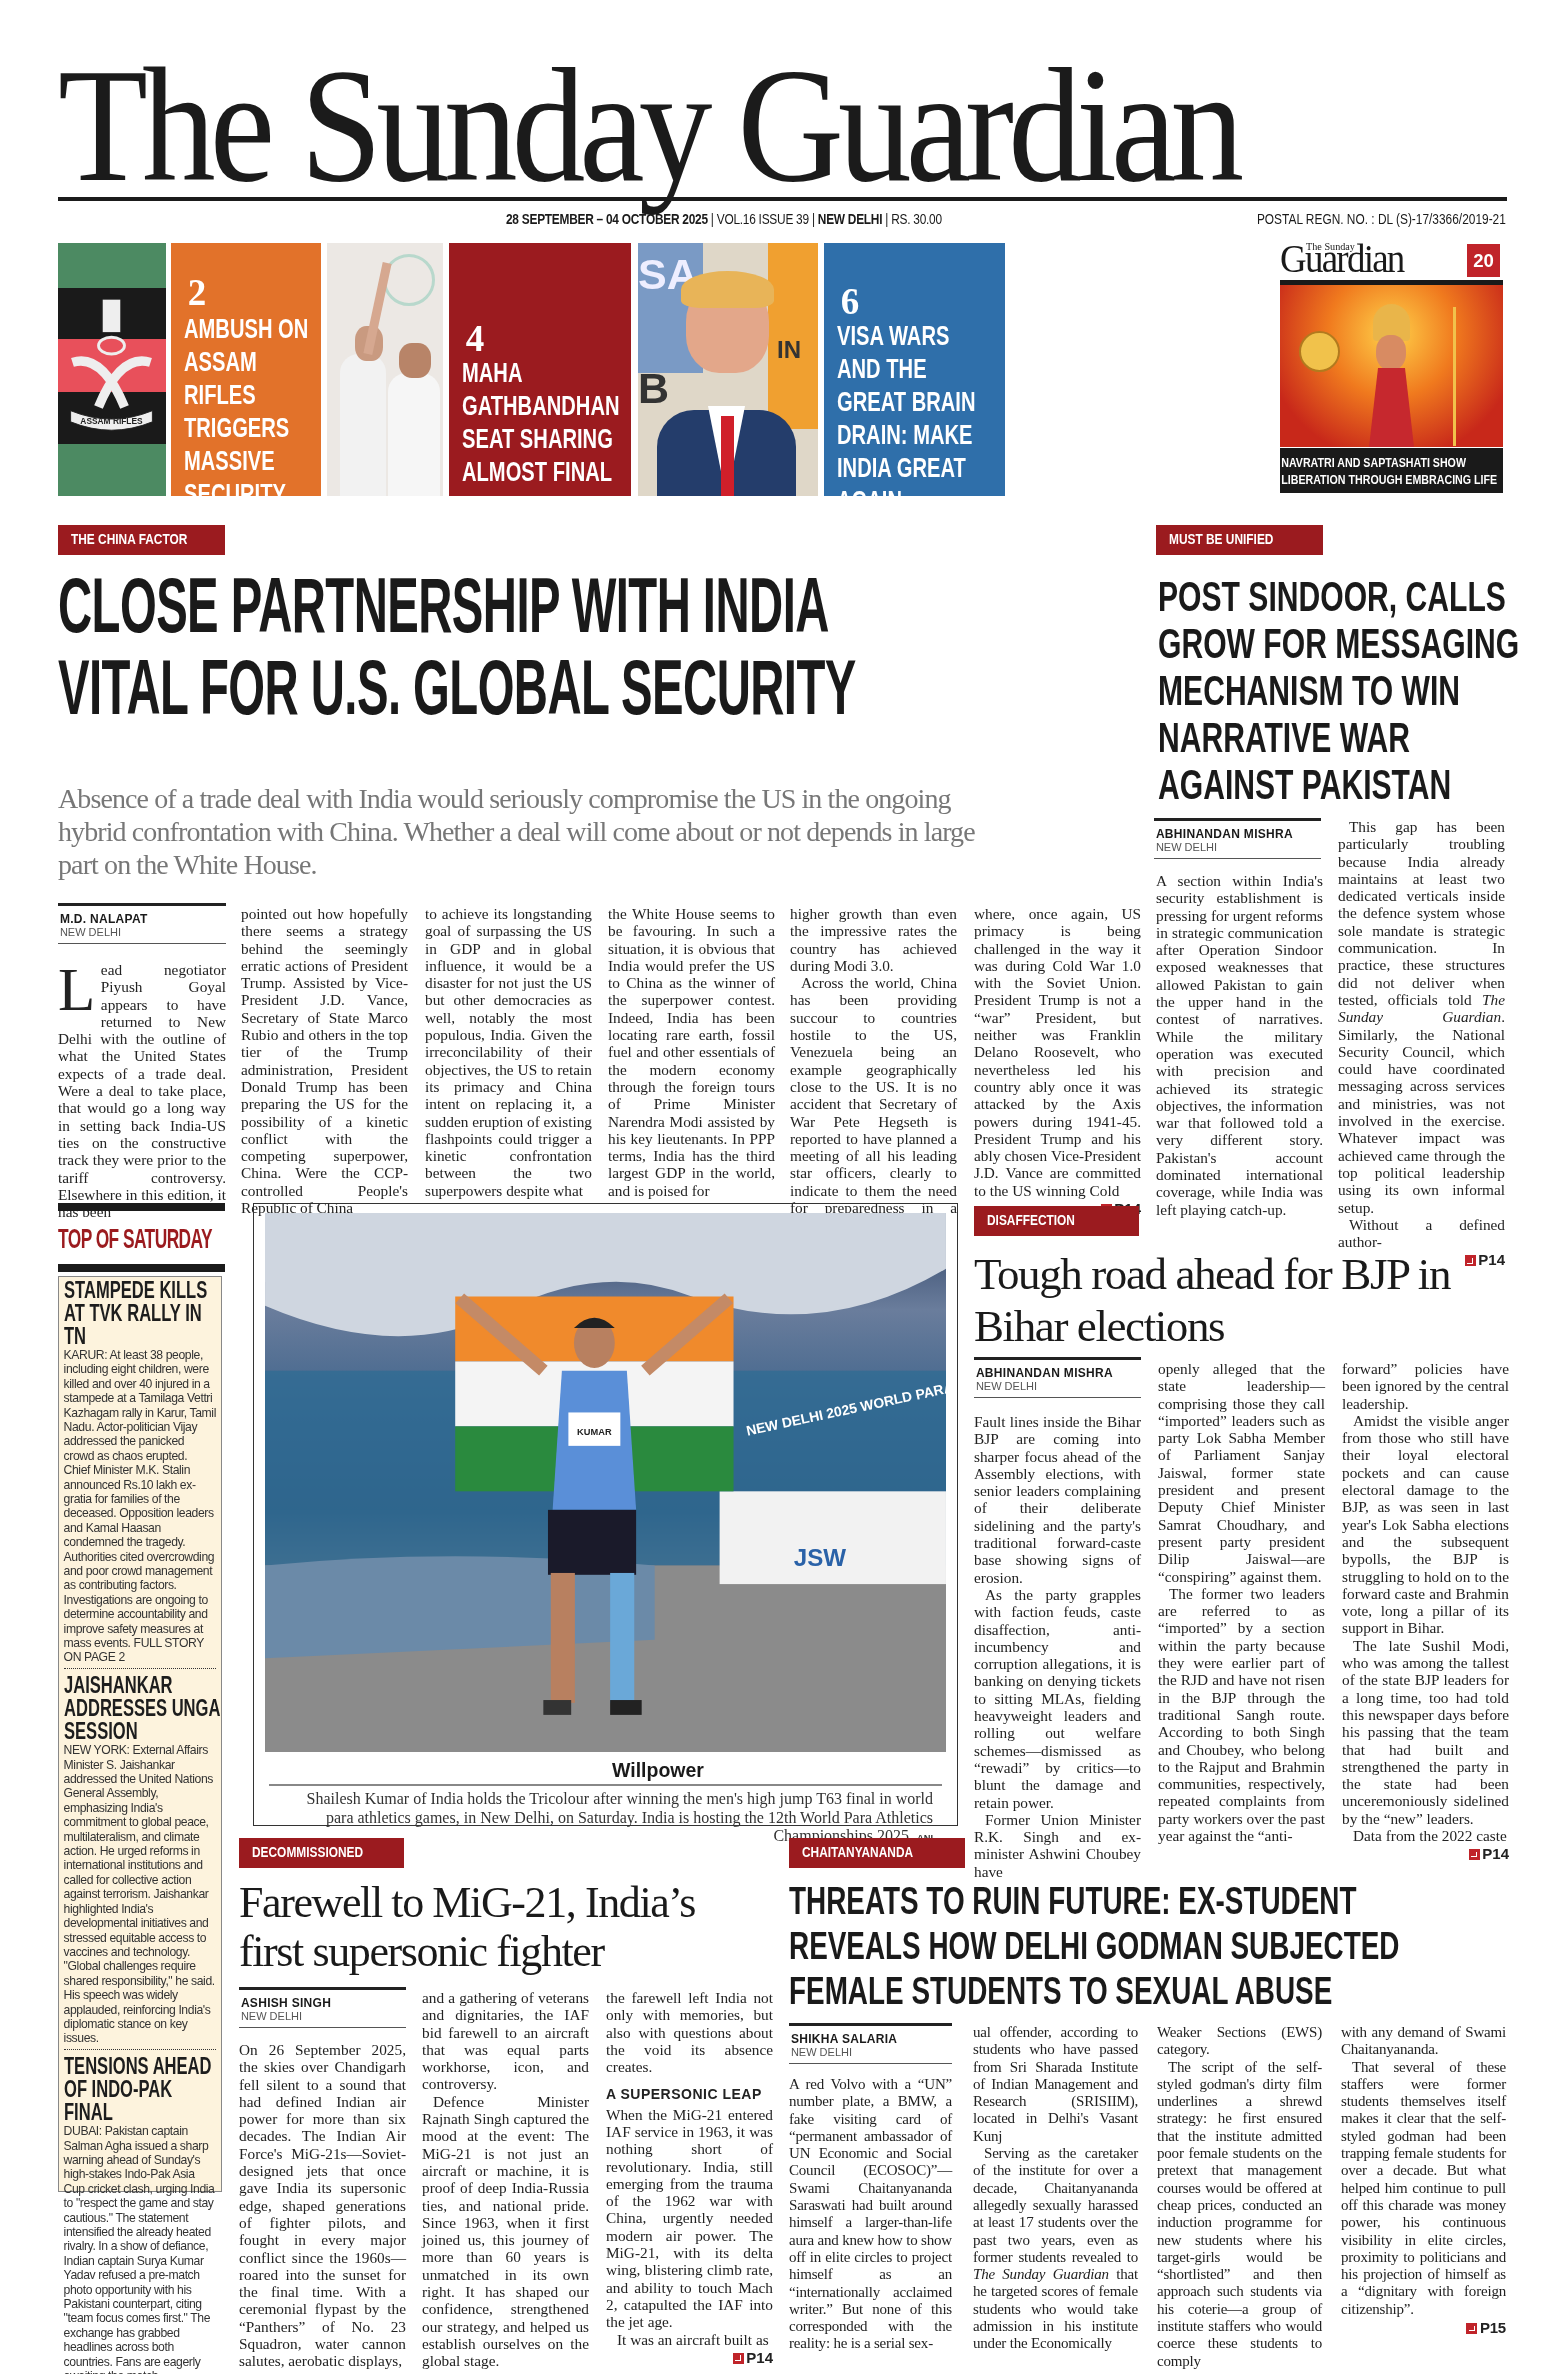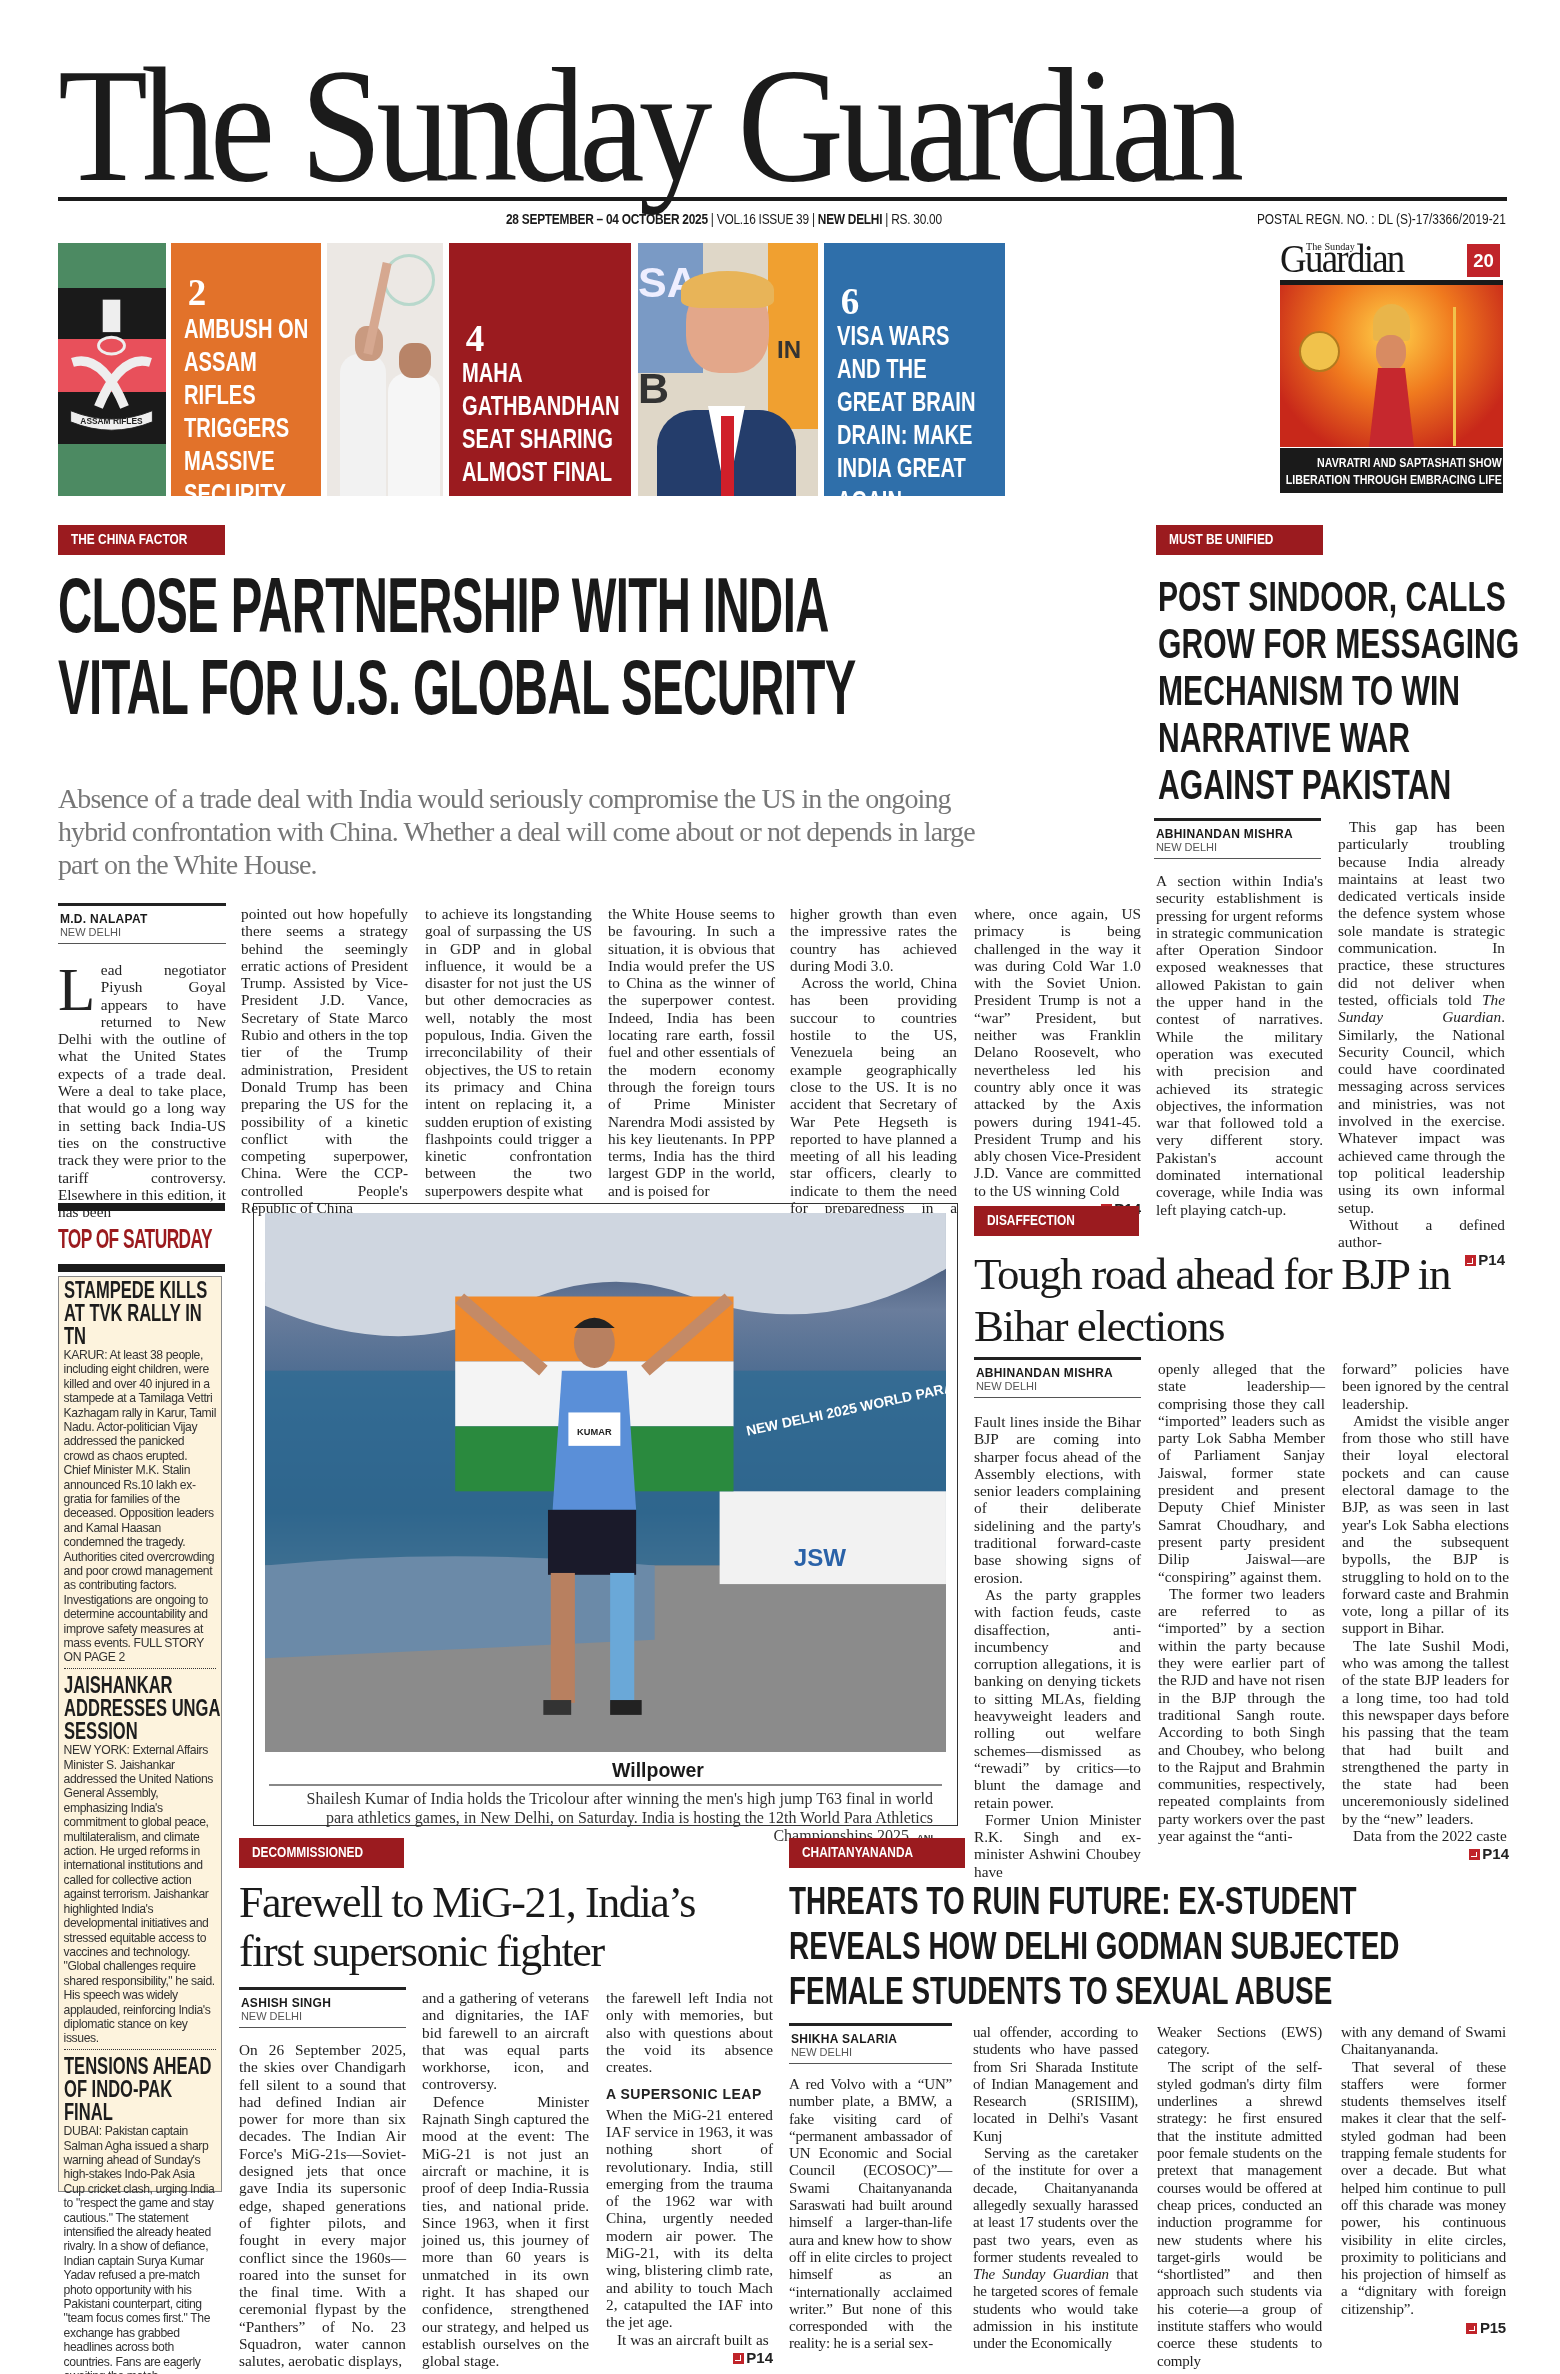--- a/index.html
+++ b/index.html
@@ -100,21 +100,21 @@
   <div style="position:absolute;left:61px;top:130px;width:52px;height:130px;background:#f6f6f6;border-radius:18.6px 18.6px 0 0"></div>
   <div style="position:absolute;left:72px;top:100px;width:32px;height:35px;background:#b88468;border-radius:40%"></div>
   <div style="position:absolute;left:46px;top:18.6px;width:9.3px;height:93px;background:#d6a890;transform:rotate(12deg)"></div>
 </div>
 <div class="tile" id="t4">
   <div class="num" style="top:74px">4</div>
   <div class="hd" style="top:113px;width:241px">MAHA GATHBANDHAN SEAT SHARING ALMOST FINAL</div>
 </div>
 <div class="tile" id="t5">
   <div style="position:absolute;left:0;top:0;width:65px;height:130px;background:#7a9ac5"></div>
-  <div style="position:absolute;left:0;top:15px;font-family:'Liberation Sans',sans-serif;font-weight:bold;font-size:43px;color:#eef">SA</div>
+  <div style="position:absolute;left:0;top:7px;font-family:'Liberation Sans',sans-serif;font-weight:bold;font-size:43px;color:#eef">SA</div>
   <div style="position:absolute;left:0;top:121px;font-family:'Liberation Sans',sans-serif;font-weight:bold;font-size:43px;color:#333">B</div>
   <div style="position:absolute;left:130px;top:0;width:50px;height:186px;background:#f0a030"></div>
   <div style="position:absolute;left:139px;top:93px;font-family:'Liberation Sans',sans-serif;font-weight:bold;font-size:24px;color:#333">IN</div>
   <div style="position:absolute;left:48px;top:37px;width:83px;height:93px;background:#e3a78a;border-radius:45% 45% 40% 40%"></div>
   <div style="position:absolute;left:43px;top:28px;width:93px;height:37px;background:#e8b458;border-radius:50% 50% 20% 20%"></div>
   <div style="position:absolute;left:18.6px;top:167px;width:139px;height:93px;background:#243d6b;border-radius:37px 37px 0 0"></div>
   <div style="position:absolute;left:70px;top:163px;width:37px;height:93px;background:#fff;clip-path:polygon(0 0,100% 0,50% 100%)"></div>
   <div style="position:absolute;left:83px;top:173px;width:13px;height:83px;background:#d01f2a"></div>
 </div>
 <div class="tile" id="t6">
@@ -127,21 +127,21 @@
   <div style="position:absolute;left:187px;top:7.4px;width:33px;height:33px;background:#c0242a;color:#fff;font-family:'Liberation Sans',sans-serif;font-weight:bold;font-size:18.6px;line-height:33px;text-align:center">20</div>
   <div style="position:absolute;left:0;top:43px;width:223px;height:5.6px;background:#1a1a1a"></div>
   <div style="position:absolute;left:0;top:48px;width:223px;height:162px;background:radial-gradient(circle at 50% 30%,#ffd24a 0%,#f07a1e 40%,#c8281a 80%)">
     <div style="position:absolute;left:93px;top:18.6px;width:37px;height:37px;background:#e9b54a;border-radius:50% 50% 10% 10%"></div>
     <div style="position:absolute;left:96px;top:50px;width:30px;height:35px;background:#d88b62;border-radius:45%"></div>
     <div style="position:absolute;left:85px;top:46px;width:52px;height:56px;background:#1f3e5a;border-radius:40% 40% 0 0;z-index:-1"></div>
     <div style="position:absolute;left:89px;top:83px;width:45px;height:79px;background:#c6282e;clip-path:polygon(20% 0,80% 0,100% 100%,0 100%)"></div>
     <div style="position:absolute;left:18.6px;top:46px;width:41px;height:41px;border-radius:50%;background:#f1c24b;border:2.8px solid #b27a1e"></div>
     <div style="position:absolute;left:173px;top:22px;width:2.8px;height:139px;background:#f1c24b"></div>
   </div>
-  <div style="position:absolute;left:0;top:211px;width:223px;height:45px;background:#1a1a1a;color:#fff;font-family:'Liberation Sans',sans-serif;font-weight:bold;font-size:13px;line-height:17.6px;text-align:right;padding-top:5.6px">
+  <div style="position:absolute;left:0;top:211px;width:223px;height:45px;background:#1a1a1a;color:#fff;font-family:'Liberation Sans',sans-serif;font-weight:bold;font-size:13px;line-height:17.6px;text-align:left;padding-top:5.6px">
     <span style="display:inline-block;transform:scaleX(0.82);width:269px;margin-left:-23px">NAVRATRI AND SAPTASHATI SHOW LIBERATION THROUGH EMBRACING LIFE</span>
   </div>
 </div>
 
 <div class="kicker" style="left:58px;top:525px;width:167px"><span>THE CHINA FACTOR</span></div>
 <div class="abs cond" style="left:58px;top:564px;font-size:78px;line-height:82px;transform:scaleX(0.606);letter-spacing:-0.9px">
   <div>CLOSE PARTNERSHIP WITH INDIA</div>
   <div>VITAL FOR U.S. GLOBAL SECURITY</div>
 </div>
 <div class="abs serif" style="left:58px;top:782px;width:937px;font-size:28px;line-height:33px;color:#777;letter-spacing:-0.9px">Absence of a trade deal with India would seriously compromise the US in the ongoing hybrid confrontation with China. Whether a deal will come about or not depends in large part on the White House.</div>

